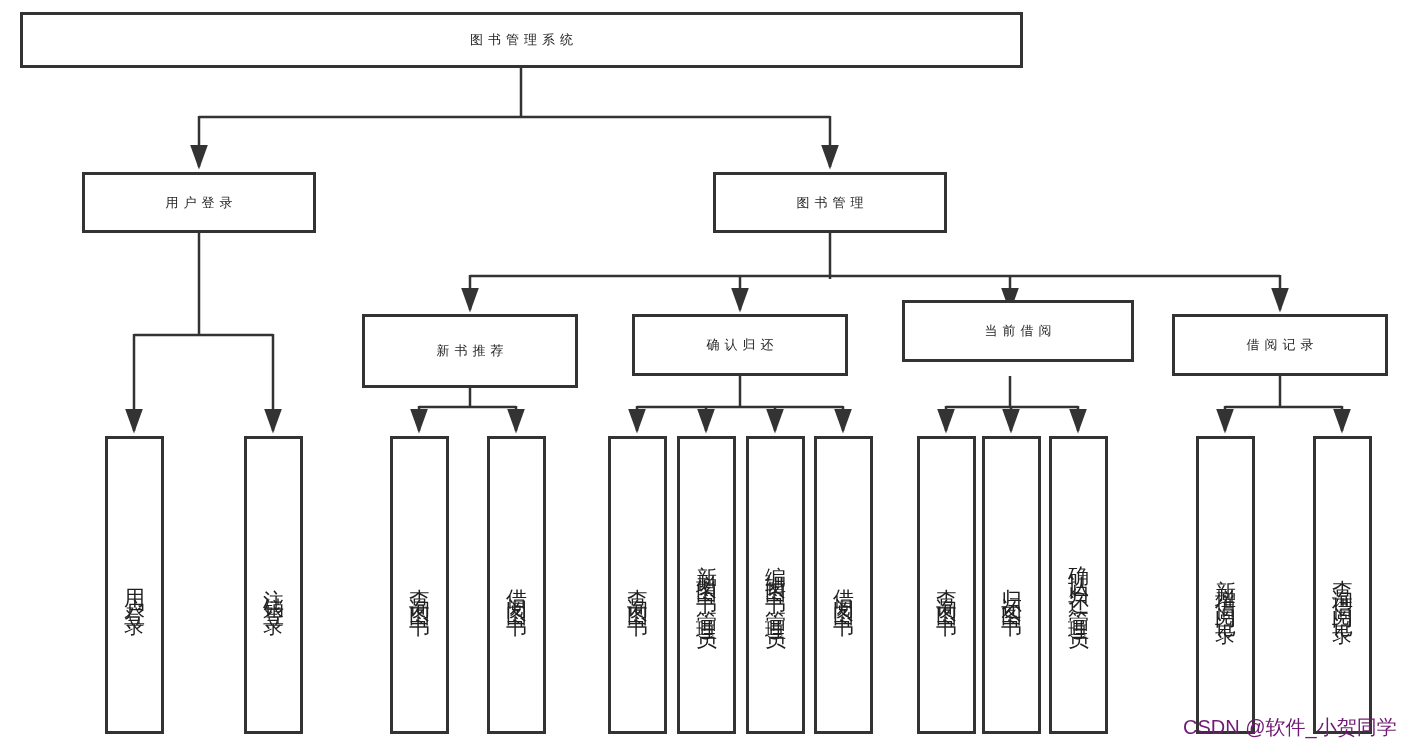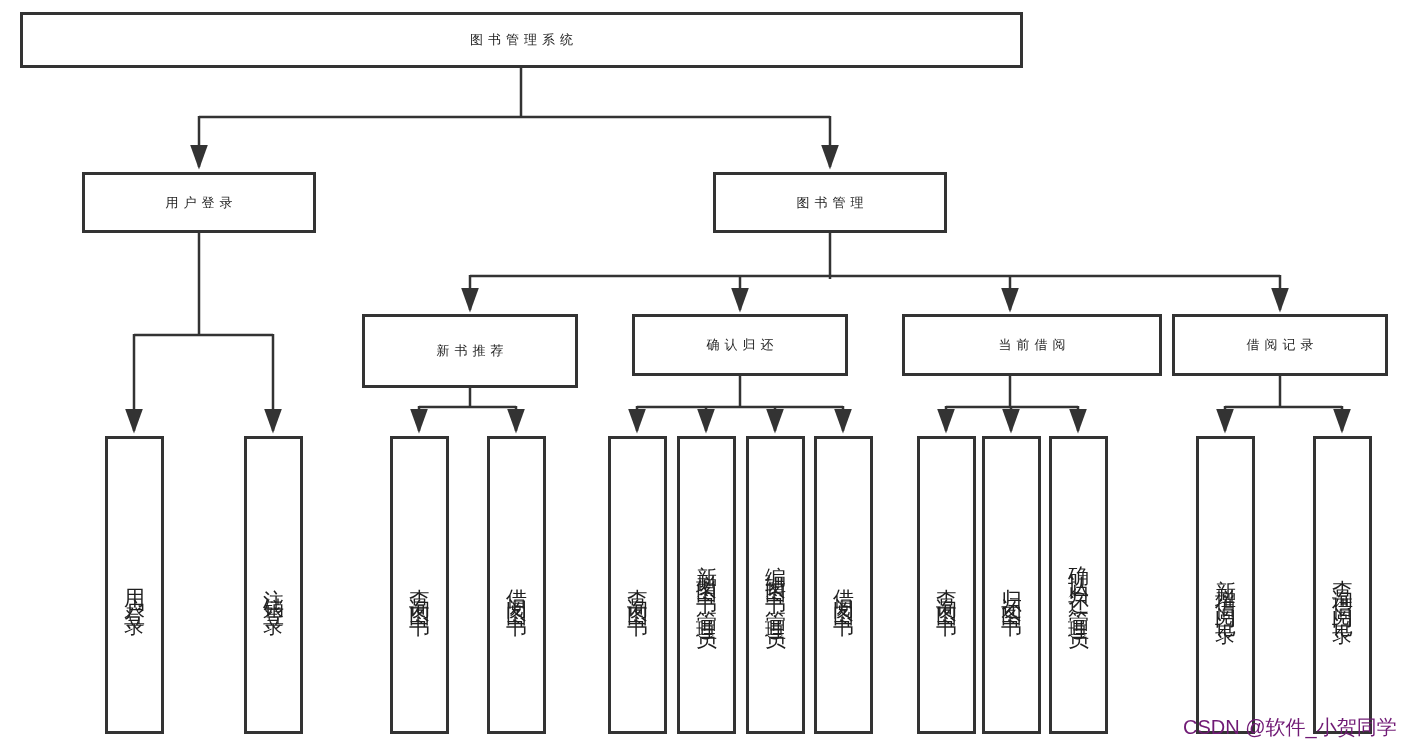--- a/index.html
+++ b/index.html
@@ -118,21 +118,21 @@
   <div class="box" style="left:713px;top:172px;width:234px;height:61px">
     <span class="t">图书管理</span>
   </div>
 
   <div class="box" style="left:362px;top:314px;width:216px;height:74px">
     <span class="t">新书推荐</span>
   </div>
   <div class="box" style="left:632px;top:314px;width:216px;height:62px">
     <span class="t">确认归还</span>
   </div>
-  <div class="box" style="left:902px;top:314px;width:260px;height:62px">
+  <div class="box" style="left:902px;top:300px;width:232px;height:62px">
     <span class="t">当前借阅</span>
   </div>
   <div class="box" style="left:1172px;top:314px;width:216px;height:62px">
     <span class="t">借阅记录</span>
   </div>
 
   <div class="box v" style="left:105px;top:436px;width:59px;height:298px">
     <span class="t">用户登录</span>
   </div>
   <div class="box v" style="left:244px;top:436px;width:59px;height:298px">

